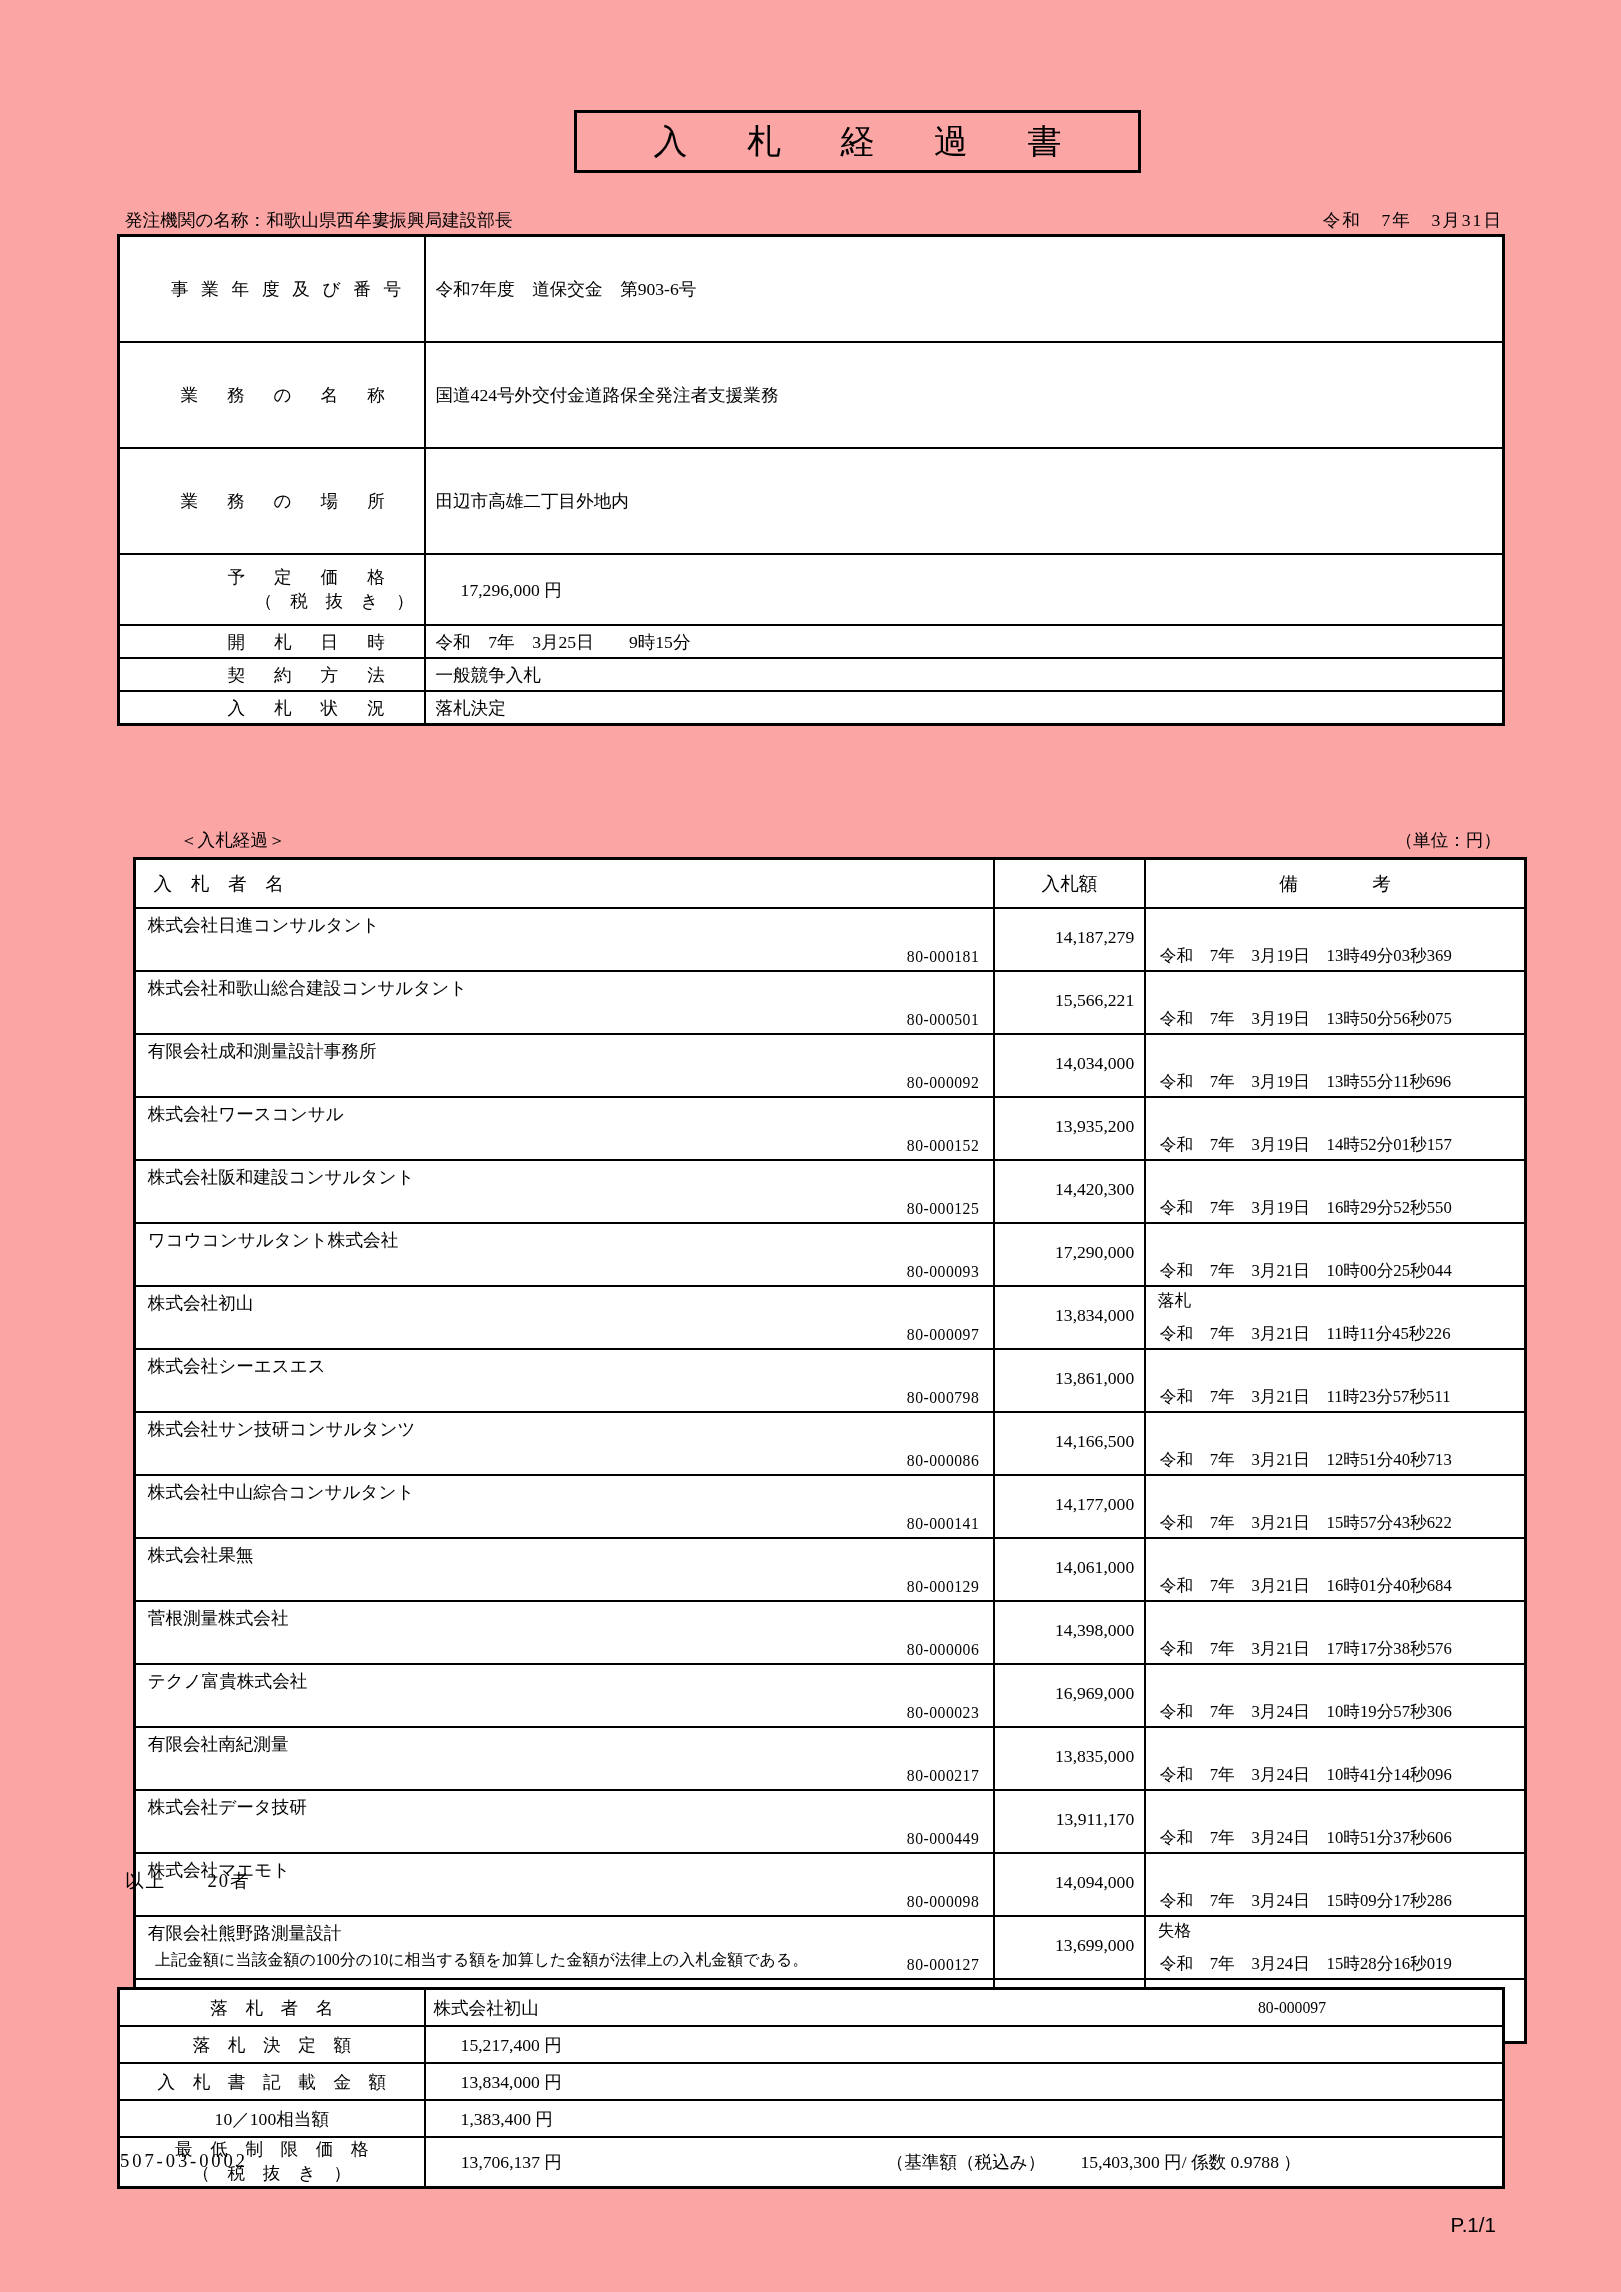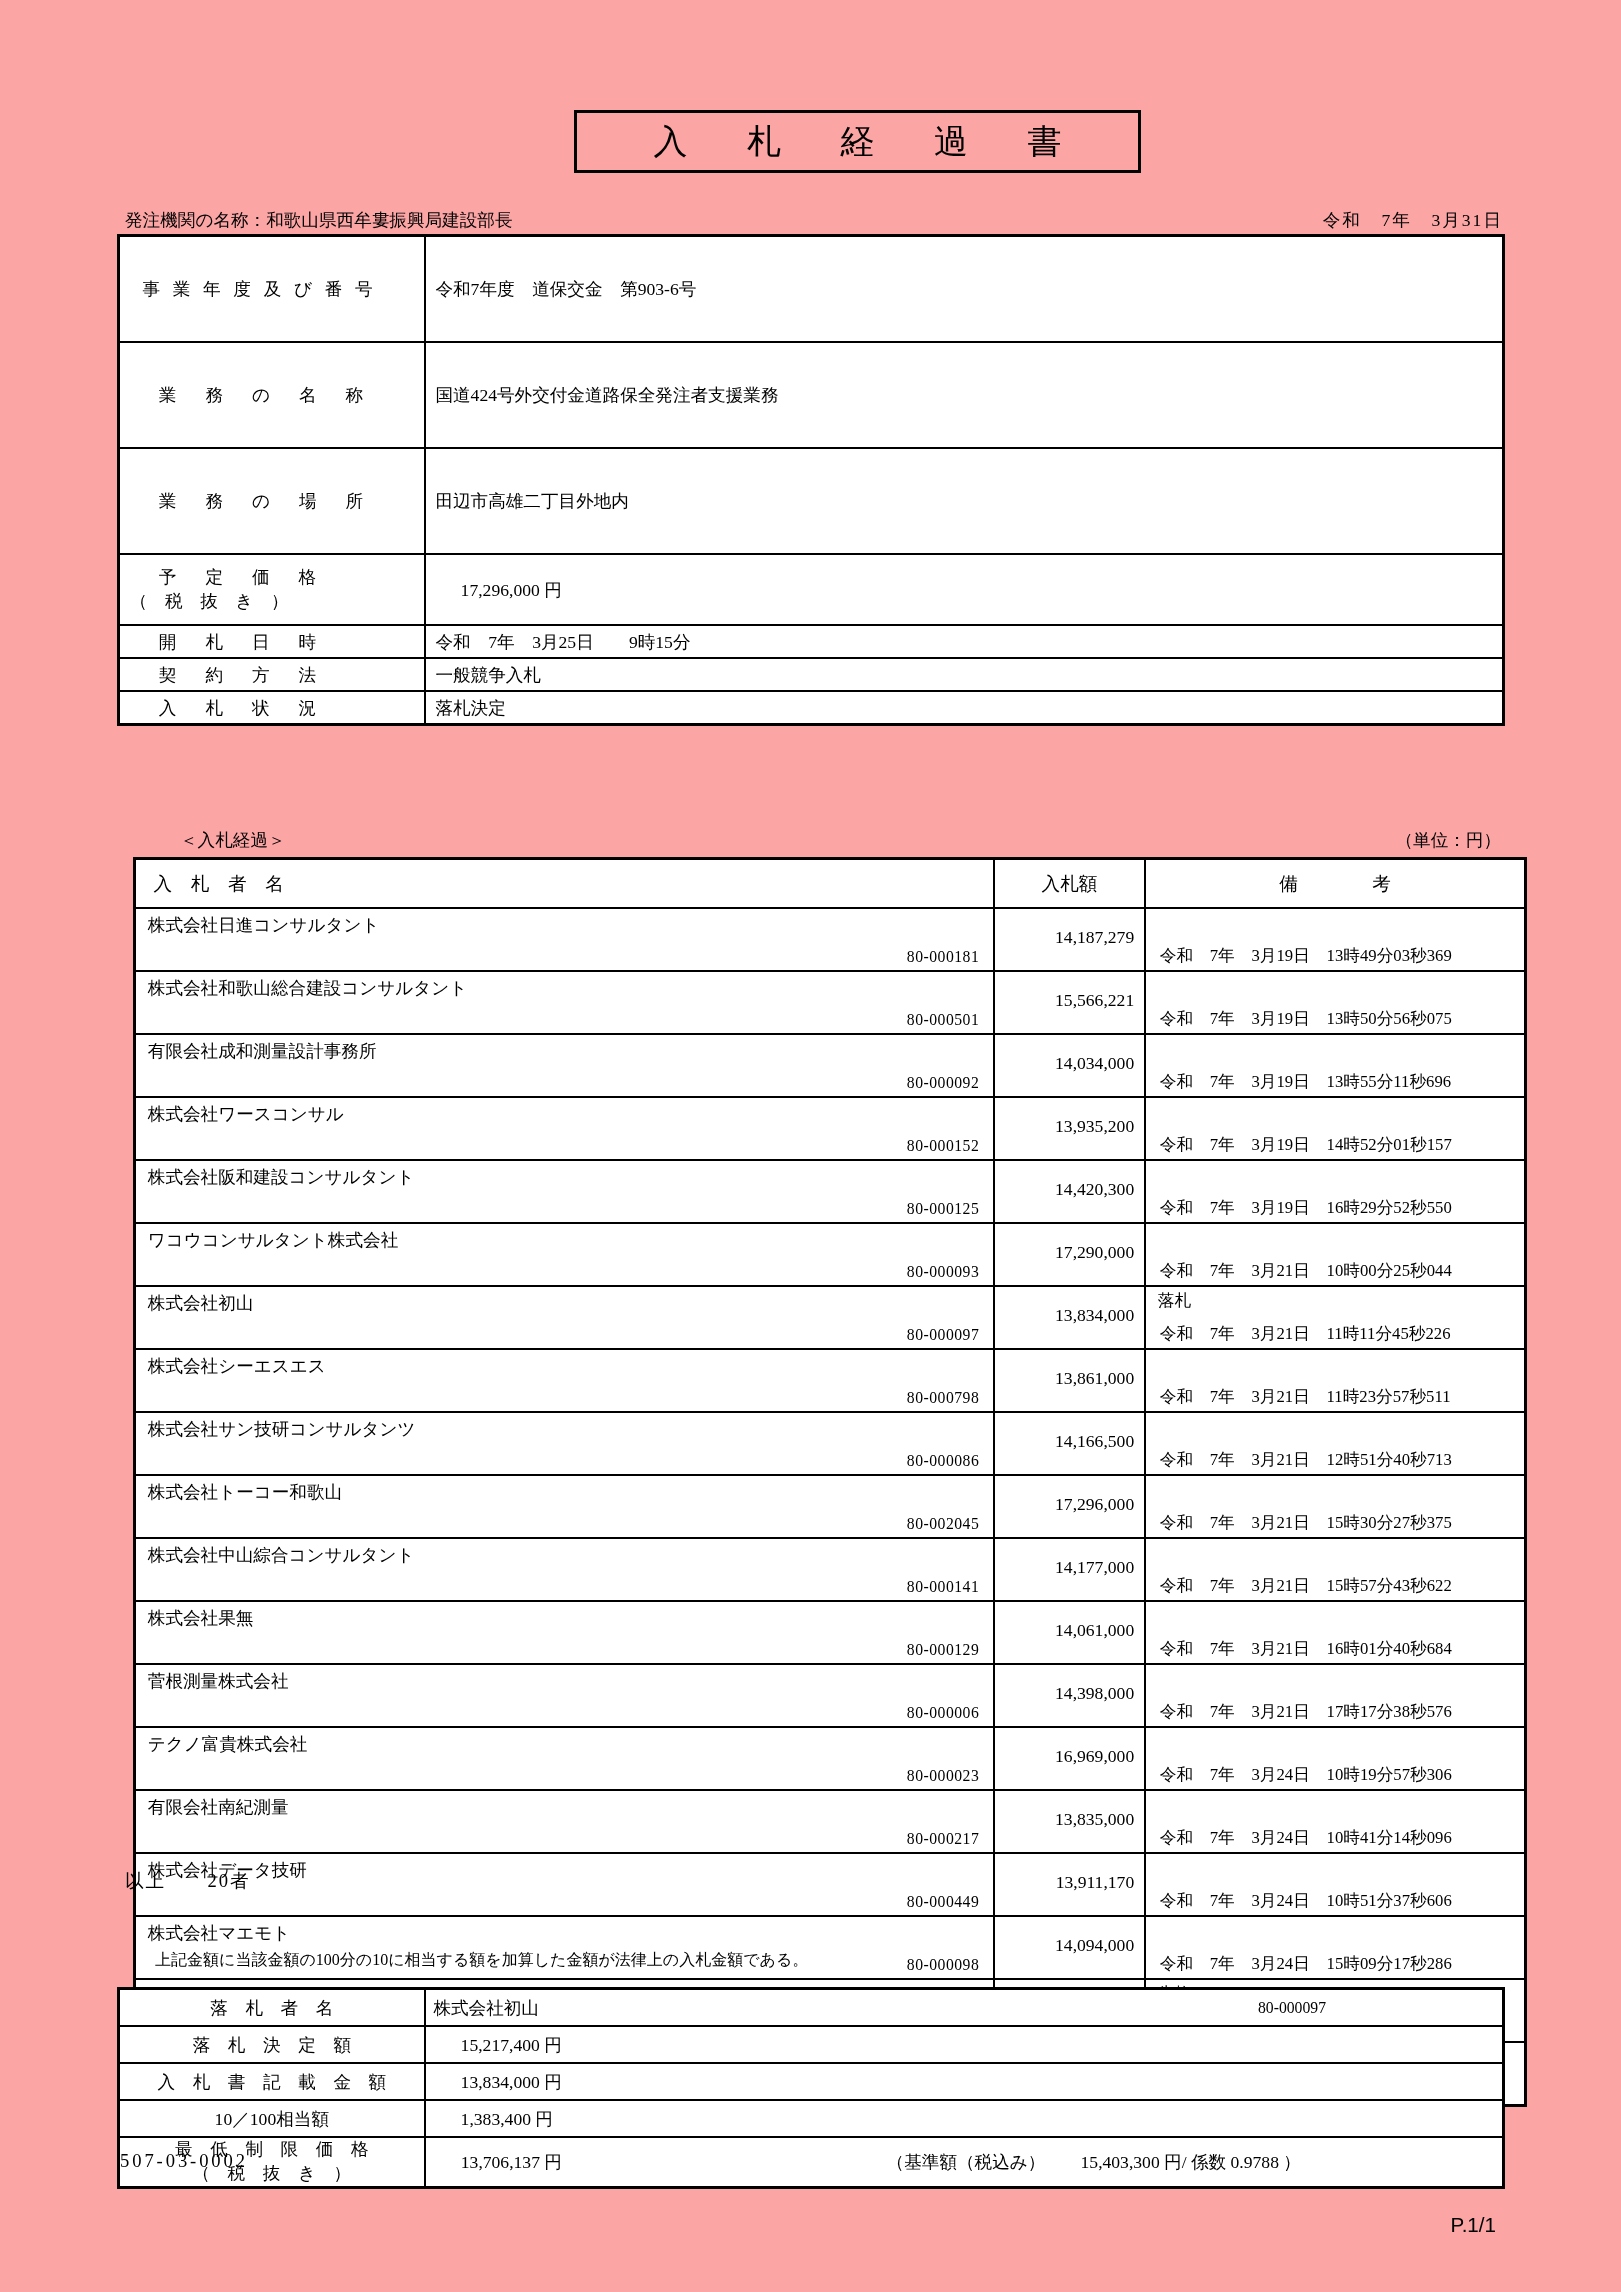--- a/index.html
+++ b/index.html
@@ -77,21 +77,21 @@
   }
 
   
   #info-table {
     left: 118px;
     top: 235px;
     width: 1386px;
   }
   #info-table td.lbl {
     width: 284px;
-    text-align: left;
+    text-align: right;
     white-space: nowrap;
   }
   .spread7 { letter-spacing: 12.7px; text-indent: 12.7px; display: inline-block; }
   .spread4 { letter-spacing: 29px; text-indent: 29px; display: inline-block; }
   .lbl2 { line-height: 1.35; }
 
   
   .cap-left {
     position: absolute;
     left: 180px;
@@ -458,39 +458,20 @@
           </td>
           <td class="col-amt">
             <div class="cell-amt">
               <span>14,166,500</span>
             </div>
           </td>
           <td class="col-rem">
             <div class="cell-rem">
               <span class="flag"></span>
               <span class="ts">令和　7年　3月21日　12時51分40秒713</span>
-            </div>
-          </td>
-        </tr>
-        <tr>
-          <td class="col-name">
-            <div class="cell-name">
-              <span class="bidder">株式会社トーコー和歌山</span>
-              <span class="code">80-002045</span>
-            </div>
-          </td>
-          <td class="col-amt">
-            <div class="cell-amt">
-              <span>17,296,000</span>
-            </div>
-          </td>
-          <td class="col-rem">
-            <div class="cell-rem">
-              <span class="flag"></span>
-              <span class="ts">令和　7年　3月21日　15時30分27秒375</span>
             </div>
           </td>
         </tr>
         <tr>
           <td class="col-name">
             <div class="cell-name">
               <span class="bidder">株式会社中山綜合コンサルタント</span>
               <span class="code">80-000141</span>
             </div>
           </td>

